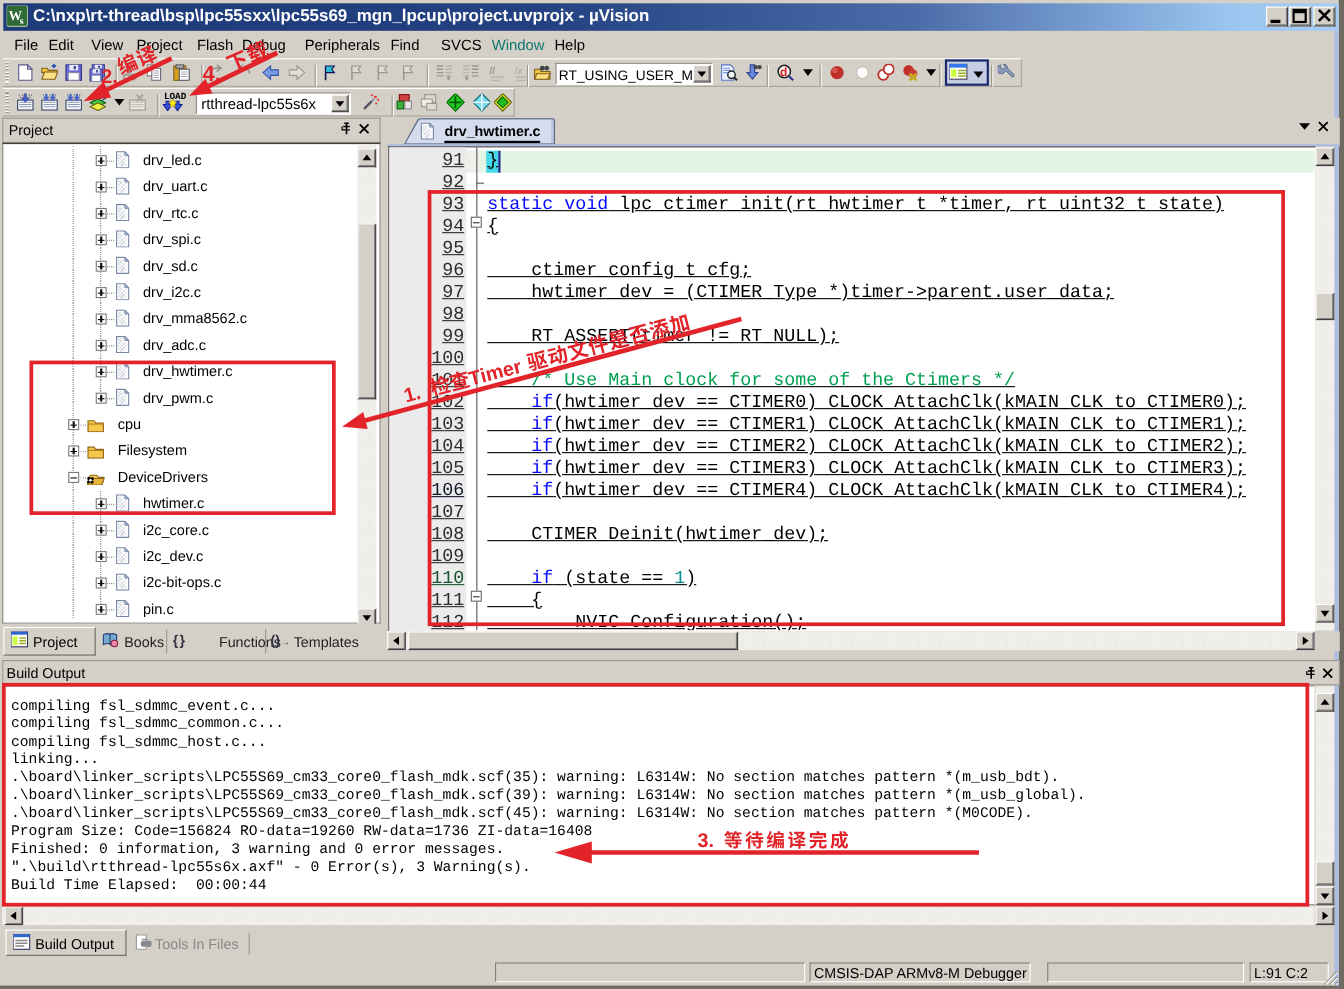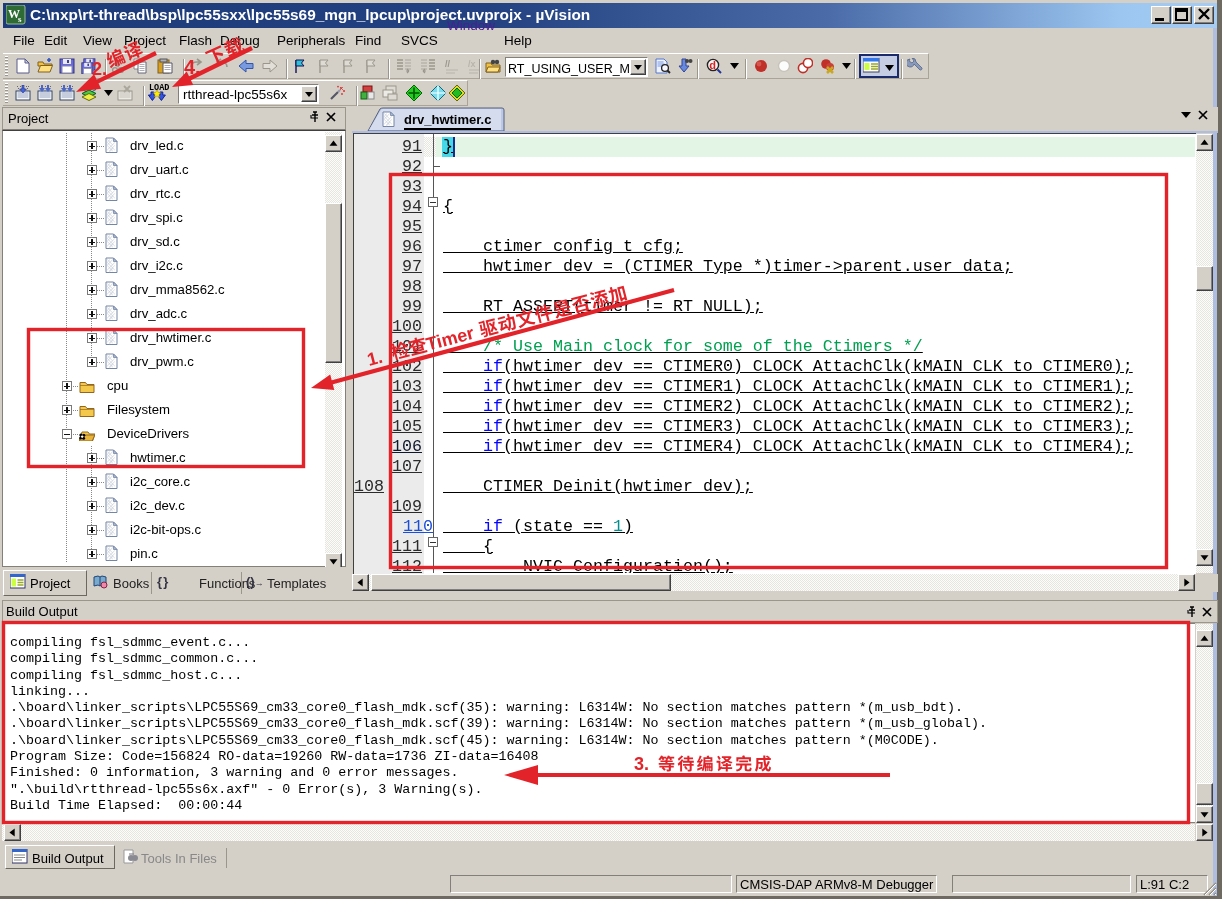--- a/index.html
+++ b/index.html
@@ -36,21 +36,21 @@
     </svg></div>
 <div class="abs" style="left:13px;top:33px;font-size:13.5px;color:#000;">File</div>
 <div class="abs" style="left:44px;top:33px;font-size:13.5px;color:#000;">Edit</div>
 <div class="abs" style="left:83px;top:33px;font-size:13.5px;color:#000;">View</div>
 <div class="abs" style="left:124px;top:33px;font-size:13.5px;color:#000;">Project</div>
 <div class="abs" style="left:179px;top:33px;font-size:13.5px;color:#000;">Flash</div>
 <div class="abs" style="left:220px;top:33px;font-size:13.5px;color:#000;">Debug</div>
 <div class="abs" style="left:277px;top:33px;font-size:13.5px;color:#000;">Peripherals</div>
 <div class="abs" style="left:355px;top:33px;font-size:13.5px;color:#000;">Find</div>
 <div class="abs" style="left:401px;top:33px;font-size:13.5px;color:#000;">SVCS</div>
-<div class="abs" style="left:447px;top:18px;font-size:13.5px;color:#4c1d95;">Window</div>
+<div class="abs" style="left:447px;top:33px;font-size:13.5px;color:#0f766e;">Window</div>
 <div class="abs" style="left:504px;top:33px;font-size:13.5px;color:#000;">Help</div>
 <div class="abs" style="left:3px;top:53px;width:926px;height:26px;border-top:1px solid #fff;border-bottom:1px solid #a9a497;border-right:1px solid #a9a497;background:#d4d0c8;"></div>
 <div class="abs" style="left:3px;top:80px;width:465px;height:26px;border-top:1px solid #fff;border-bottom:1px solid #a9a497;border-right:1px solid #a9a497;background:#d4d0c8;"></div>
 <div class="abs grip" style="left:5px;top:56px;height:20px;"></div>
 <div class="abs grip" style="left:5px;top:83px;height:20px;"></div>
 <svg class="abs" style="left:15px;top:58px" width="16" height="16" viewBox="0 0 16 16">
     <path d="M2 1 h8 l4 4 v10 h-12 z" fill="#fff" stroke="#5a5a8a"></path>
     <path d="M10 1 l4 4 h-4 z" fill="#c8d0e8" stroke="#5a5a8a"></path>
   </svg>
 <svg class="abs" style="left:37px;top:58px" width="16" height="16" viewBox="0 0 16 16">
@@ -550,20 +550,21 @@
 <div class="abs" style="left:430px;top:201.5px;width:6px;height:1px;background:#333;"></div>
 <div class="abs" style="left:428px;top:536.5px;width:10px;height:10px;background:#fff;border:1px solid #666;"></div>
 <div class="abs" style="left:430px;top:541.5px;width:6px;height:1px;background:#333;"></div>
 <div class="abs" style="left:352px;top:133px;width:844px;height:440px;overflow:hidden;"></div>
 <div class="abs" style="left:0;top:0;width:1222px;height:899px;pointer-events:none;"></div>
 <div class="abs" style="left:352px;top:134px;width:844px;height:439px;overflow:hidden;">
     <div class="abs mono" style="left:2px;top:3px;width:68px;height:20px;line-height:20px;font-size:16.67px;color:#2b2b2b;text-align:right;">91</div>
     <div class="abs mono" style="left:91px;top:3px;height:20px;line-height:20px;font-size:16.67px;white-space:pre;letter-spacing:0;"><span style="color:#000000">}</span></div>
     <div class="abs mono" style="left:2px;top:23px;width:68px;height:20px;line-height:20px;font-size:16.67px;color:#2b2b2b;text-align:right;">92</div>
     <div class="abs mono" style="left:2px;top:43px;width:68px;height:20px;line-height:20px;font-size:16.67px;color:#2b2b2b;text-align:right;">93</div>
+    <div class="abs mono" style="left:91px;top:43px;height:20px;line-height:20px;font-size:16.67px;white-space:pre;letter-spacing:0;"><span style="color:#0606ff">static</span><span style="color:#000000"> </span><span style="color:#0606ff">void</span><span style="color:#000000"> lpc_ctimer_init(rt_hwtimer_t *timer, rt_uint32_t state)</span></div>
     <div class="abs mono" style="left:2px;top:63px;width:68px;height:20px;line-height:20px;font-size:16.67px;color:#2b2b2b;text-align:right;">94</div>
     <div class="abs mono" style="left:91px;top:63px;height:20px;line-height:20px;font-size:16.67px;white-space:pre;letter-spacing:0;"><span style="color:#000000">{</span></div>
     <div class="abs mono" style="left:2px;top:83px;width:68px;height:20px;line-height:20px;font-size:16.67px;color:#2b2b2b;text-align:right;">95</div>
     <div class="abs mono" style="left:2px;top:103px;width:68px;height:20px;line-height:20px;font-size:16.67px;color:#2b2b2b;text-align:right;">96</div>
     <div class="abs mono" style="left:91px;top:103px;height:20px;line-height:20px;font-size:16.67px;white-space:pre;letter-spacing:0;"><span style="color:#000000">    ctimer_config_t cfg;</span></div>
     <div class="abs mono" style="left:2px;top:123px;width:68px;height:20px;line-height:20px;font-size:16.67px;color:#2b2b2b;text-align:right;">97</div>
     <div class="abs mono" style="left:91px;top:123px;height:20px;line-height:20px;font-size:16.67px;white-space:pre;letter-spacing:0;"><span style="color:#000000">    hwtimer_dev = (CTIMER_Type *)timer-&gt;parent.user_data;</span></div>
     <div class="abs mono" style="left:2px;top:143px;width:68px;height:20px;line-height:20px;font-size:16.67px;color:#2b2b2b;text-align:right;">98</div>
     <div class="abs mono" style="left:2px;top:163px;width:68px;height:20px;line-height:20px;font-size:16.67px;color:#2b2b2b;text-align:right;">99</div>
     <div class="abs mono" style="left:91px;top:163px;height:20px;line-height:20px;font-size:16.67px;white-space:pre;letter-spacing:0;"><span style="color:#000000">    RT_ASSERT(timer != RT_NULL);</span></div>
@@ -574,24 +575,24 @@
     <div class="abs mono" style="left:91px;top:223px;height:20px;line-height:20px;font-size:16.67px;white-space:pre;letter-spacing:0;"><span style="color:#000000">    </span><span style="color:#0606ff">if</span><span style="color:#000000">(hwtimer_dev == CTIMER0) CLOCK_AttachClk(kMAIN_CLK_to_CTIMER0);</span></div>
     <div class="abs mono" style="left:2px;top:243px;width:68px;height:20px;line-height:20px;font-size:16.67px;color:#2b2b2b;text-align:right;">103</div>
     <div class="abs mono" style="left:91px;top:243px;height:20px;line-height:20px;font-size:16.67px;white-space:pre;letter-spacing:0;"><span style="color:#000000">    </span><span style="color:#0606ff">if</span><span style="color:#000000">(hwtimer_dev == CTIMER1) CLOCK_AttachClk(kMAIN_CLK_to_CTIMER1);</span></div>
     <div class="abs mono" style="left:2px;top:263px;width:68px;height:20px;line-height:20px;font-size:16.67px;color:#2b2b2b;text-align:right;">104</div>
     <div class="abs mono" style="left:91px;top:263px;height:20px;line-height:20px;font-size:16.67px;white-space:pre;letter-spacing:0;"><span style="color:#000000">    </span><span style="color:#0606ff">if</span><span style="color:#000000">(hwtimer_dev == CTIMER2) CLOCK_AttachClk(kMAIN_CLK_to_CTIMER2);</span></div>
     <div class="abs mono" style="left:2px;top:283px;width:68px;height:20px;line-height:20px;font-size:16.67px;color:#2b2b2b;text-align:right;">105</div>
     <div class="abs mono" style="left:91px;top:283px;height:20px;line-height:20px;font-size:16.67px;white-space:pre;letter-spacing:0;"><span style="color:#000000">    </span><span style="color:#0606ff">if</span><span style="color:#000000">(hwtimer_dev == CTIMER3) CLOCK_AttachClk(kMAIN_CLK_to_CTIMER3);</span></div>
     <div class="abs mono" style="left:2px;top:303px;width:68px;height:20px;line-height:20px;font-size:16.67px;color:#0f172a;text-align:right;">106</div>
     <div class="abs mono" style="left:91px;top:303px;height:20px;line-height:20px;font-size:16.67px;white-space:pre;letter-spacing:0;"><span style="color:#000000">    </span><span style="color:#0606ff">if</span><span style="color:#000000">(hwtimer_dev == CTIMER4) CLOCK_AttachClk(kMAIN_CLK_to_CTIMER4);</span></div>
     <div class="abs mono" style="left:2px;top:323px;width:68px;height:20px;line-height:20px;font-size:16.67px;color:#2b2b2b;text-align:right;">107</div>
-    <div class="abs mono" style="left:2px;top:343px;width:68px;height:20px;line-height:20px;font-size:16.67px;color:#2b2b2b;">108</div>
+    <div class="abs mono" style="left:2px;top:343px;width:68px;height:20px;line-height:20px;font-size:16.67px;color:#2b2b2b;text-align:right;">108</div>
     <div class="abs mono" style="left:91px;top:343px;height:20px;line-height:20px;font-size:16.67px;white-space:pre;letter-spacing:0;"><span style="color:#000000">    CTIMER_Deinit(hwtimer_dev);</span></div>
     <div class="abs mono" style="left:2px;top:363px;width:68px;height:20px;line-height:20px;font-size:16.67px;color:#2b2b2b;text-align:right;">109</div>
-    <div class="abs mono" style="left:2px;top:383px;width:68px;height:20px;line-height:20px;font-size:16.67px;color:#1d4ed8;text-align:right;margin-left:11px;">110</div>
+    <div class="abs mono" style="left:2px;top:383px;width:68px;height:20px;line-height:20px;font-size:16.67px;color:#14532d;text-align:right;">110</div>
     <div class="abs mono" style="left:91px;top:383px;height:20px;line-height:20px;font-size:16.67px;white-space:pre;letter-spacing:0;"><span style="color:#000000">    </span><span style="color:#0606ff">if</span><span style="color:#000000"> (state == </span><span style="color:#009090">1</span><span style="color:#000000">)</span></div>
     <div class="abs mono" style="left:2px;top:403px;width:68px;height:20px;line-height:20px;font-size:16.67px;color:#2b2b2b;text-align:right;">111</div>
     <div class="abs mono" style="left:91px;top:403px;height:20px;line-height:20px;font-size:16.67px;white-space:pre;letter-spacing:0;"><span style="color:#000000">    {</span></div>
     <div class="abs mono" style="left:2px;top:423px;width:68px;height:20px;line-height:20px;font-size:16.67px;color:#2b2b2b;text-align:right;">112</div>
     <div class="abs mono" style="left:91px;top:423px;height:20px;line-height:20px;font-size:16.67px;white-space:pre;letter-spacing:0;"><span style="color:#000000">        NVIC_Configuration();</span></div>
   </div>
 <div class="abs stipple" style="left:1196px;top:134px;width:17px;height:439px;"></div>
 <div class="abs sbtn" style="left:1196px;top:134px;width:17px;height:17px;"><svg width="15" height="15" viewBox="0 0 17 17">
       <polygon points="8.5,5 13,11 4,11" fill="#000"></polygon>
     </svg></div>

